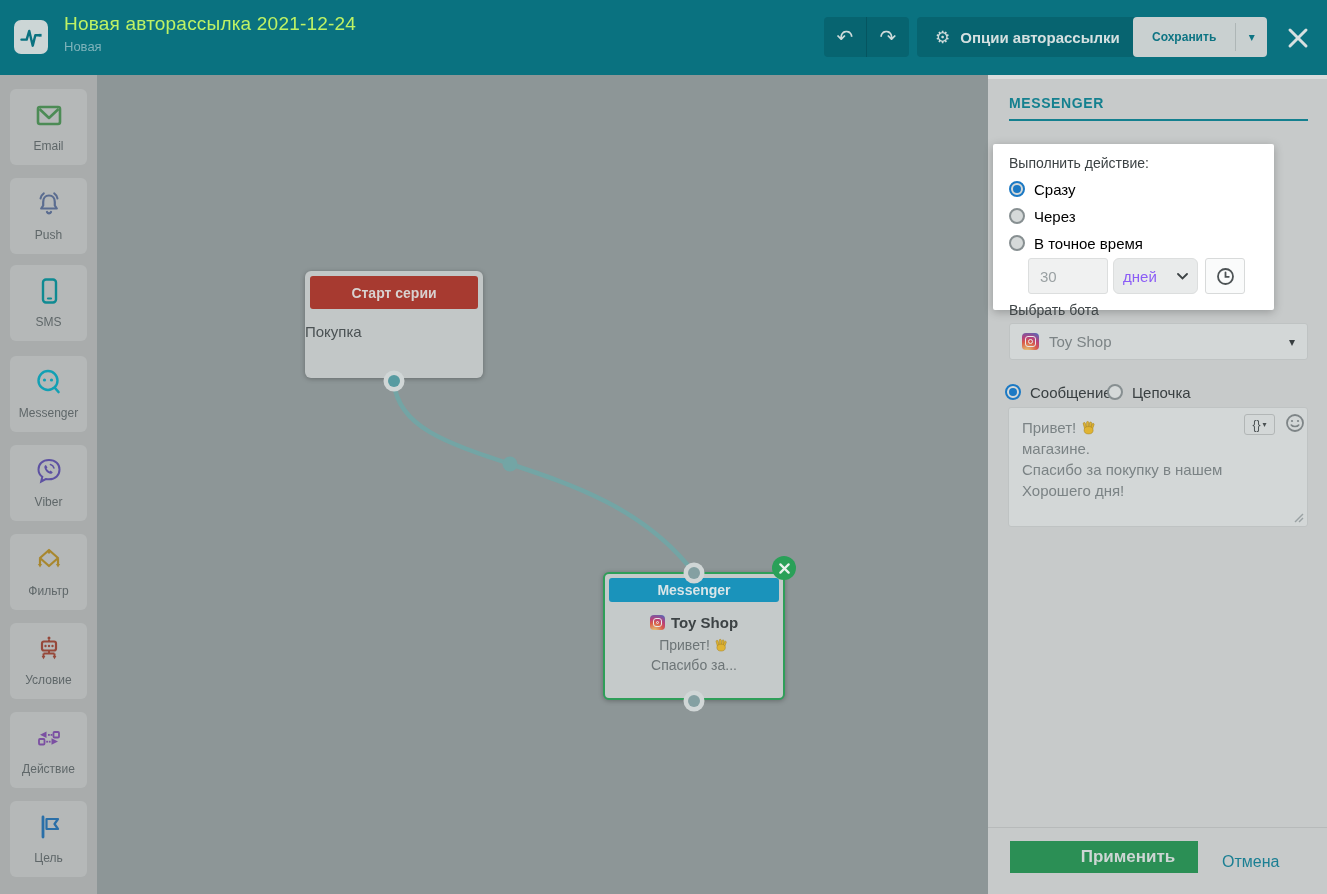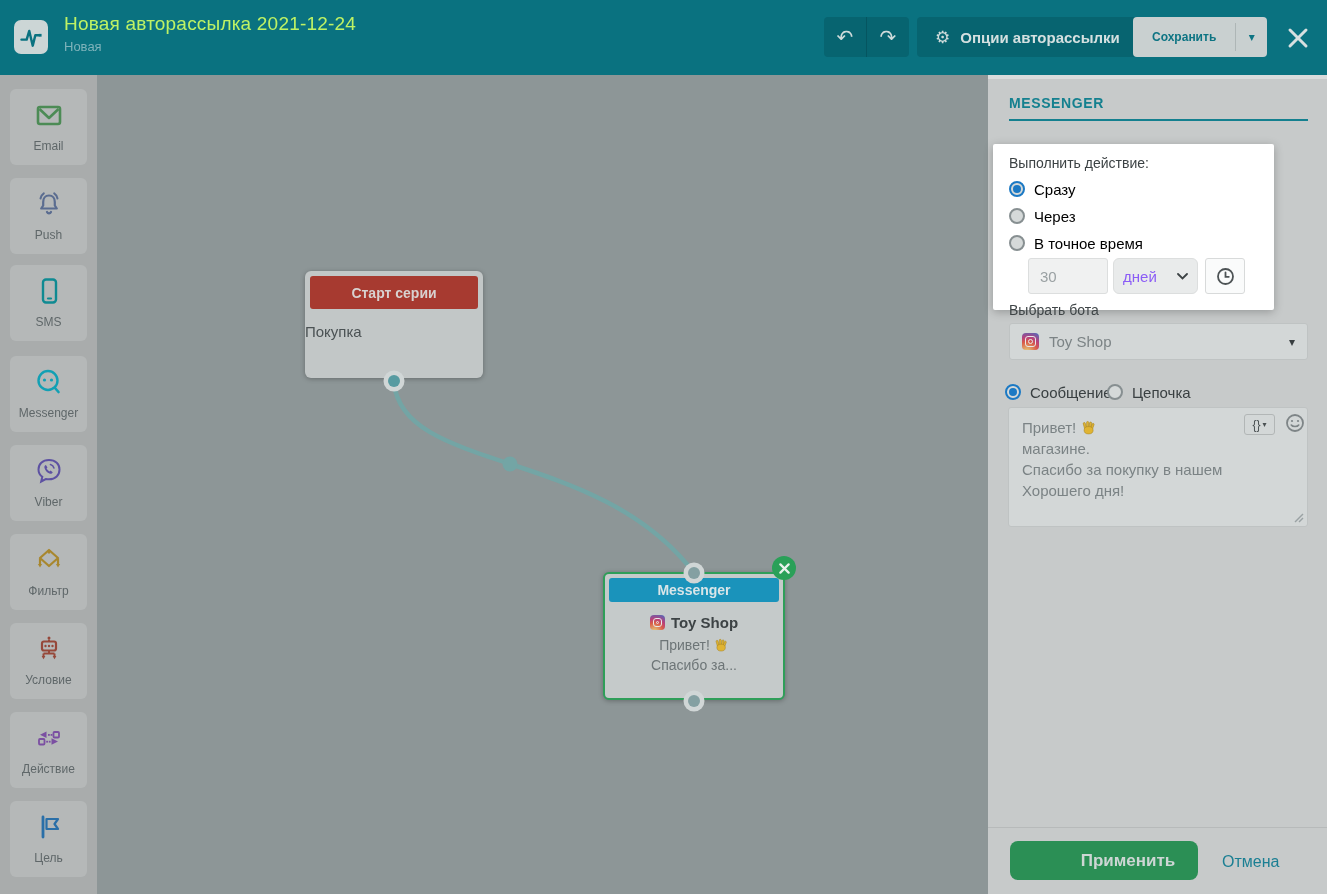--- a/index.html
+++ b/index.html
@@ -80,21 +80,21 @@
   .type-label { font-size:15px; color:#3a4042; }
 
   .message-box { position:absolute; left:20px; top:328px; width:300px; height:120px; background:#d3d7d7; border:1px solid #bfc3c3; border-radius:3px; padding:9px 13px; cursor:text; }
   .message-box .line { font-size:15px; color:#7b8385; line-height:21px; display:flex; align-items:center; gap:5px; }
   .vars-btn { position:absolute; left:235px; top:6px; width:31px; height:21px; border:1px solid #b2b6b6; border-radius:3px; display:flex; align-items:center; justify-content:center; gap:2px; font-size:12px; color:#4a5052; cursor:pointer; background:transparent; }
   .vars-btn .caret { font-size:8px; }
   .emoji-btn { position:absolute; left:276px; top:5px; width:20px; height:20px; cursor:pointer; }
   .resize-handle { position:absolute; right:3px; bottom:3px; cursor:nwse-resize; }
 
   .panel-footer-divider { position:absolute; left:0; top:748px; width:339px; height:1px; background:#b7baba; }
-  .apply-btn { position:absolute; left:22px; top:762px; width:188px; height:39px; background:#2b8f55; border-radius:8px; display:flex; align-items:center; justify-content:center; font-size:17px; font-weight:bold; color:#cdd6d4; cursor:pointer;padding-left:48px; }
+  .apply-btn { position:absolute; left:22px; top:762px; width:188px; height:32px; background:#2b8f55; border-radius:0; display:flex; align-items:center; justify-content:center; font-size:17px; font-weight:bold; color:#cdd6d4; cursor:pointer;padding-left:48px; }
   .cancel-link { position:absolute; left:234px; top:774px; font-size:16px; color:#1b7f93; cursor:pointer; }
 
   .hand-icon { display:inline-block; }
 </style>
 </head>
 <body>
 
 <header class="topbar">
   <div class="logo">
     <svg width="26" height="26" viewBox="0 0 30 30">

